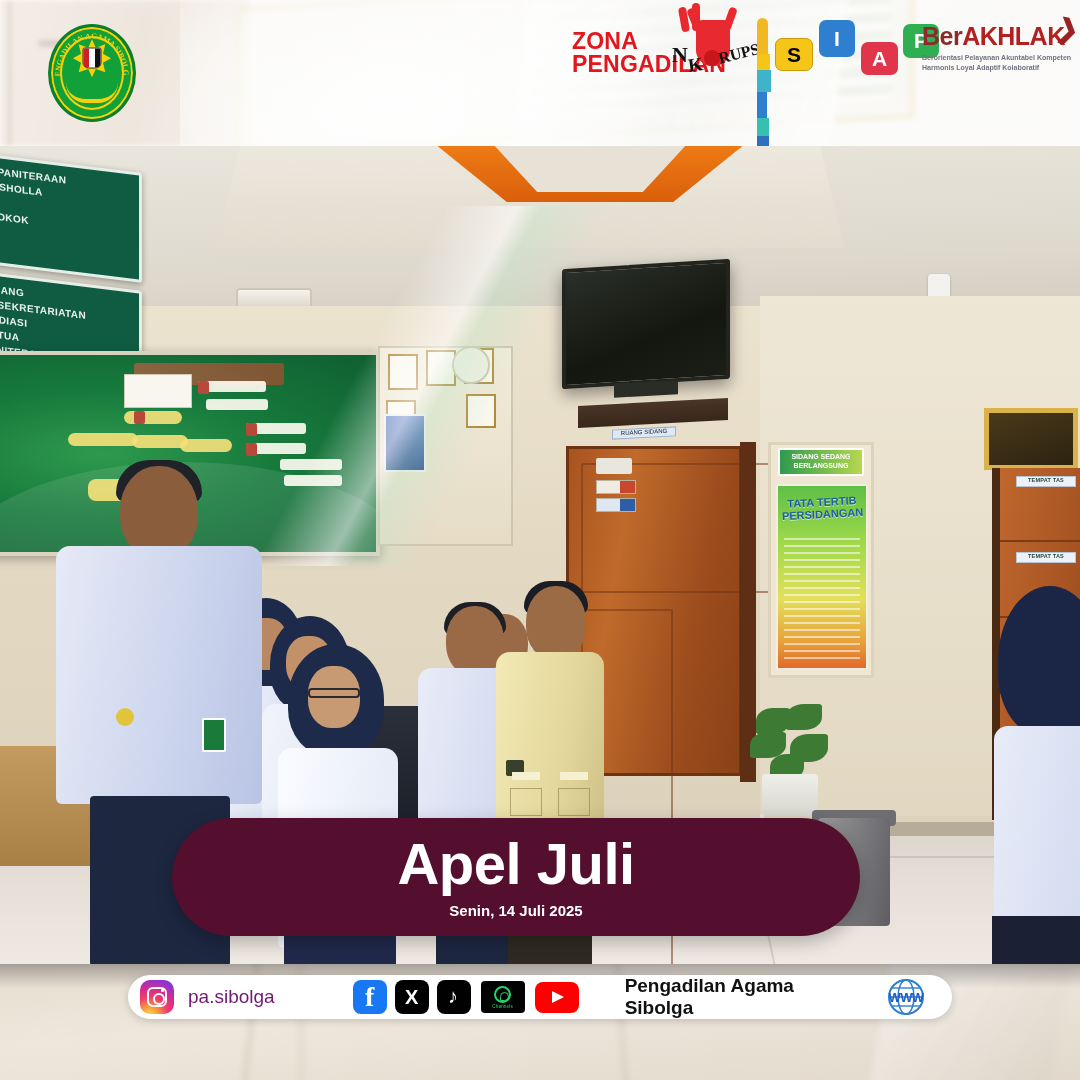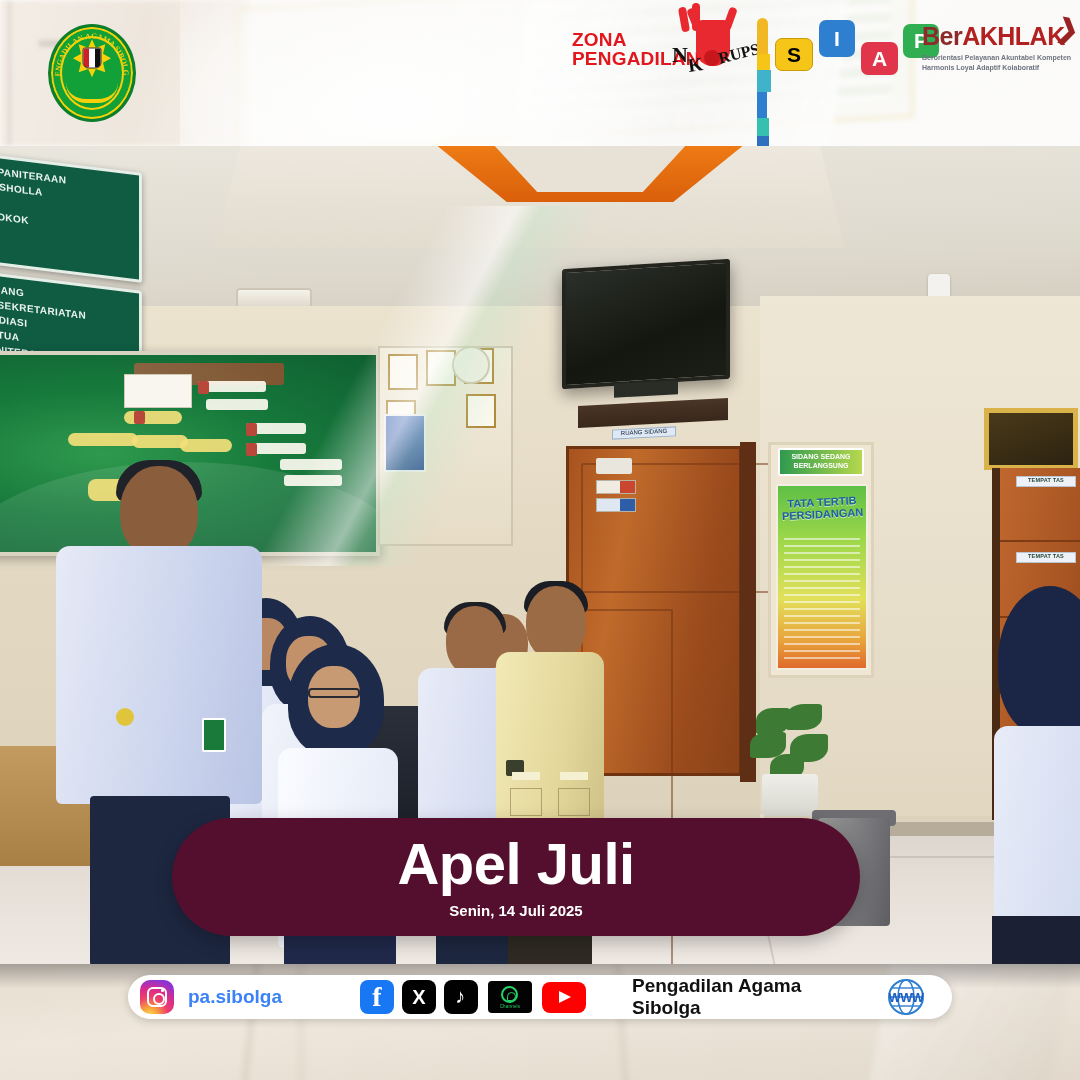--- a/index.html
+++ b/index.html
@@ -48,21 +48,21 @@
     width:19px; height:21px; background:#ffffff; border:1px solid #333;
     border-radius:2px 2px 6px 6px;
     background-image:linear-gradient(90deg,#cf2027 0 33%, #ffffff 33% 66%, #111 66% 100%); }
   .seal-text { position:absolute; inset:0; }
   .seal-text svg { width:100%; height:100%; }
   .seal-wreath { position:absolute; left:50%; bottom:16px; transform:translateX(-50%);
     width:52px; height:20px; border-bottom:4px solid #f6d10a; border-radius:0 0 26px 26px; }
 
   
   .zona { position:absolute; left:572px; top:30px; line-height:1.02;
-    font-weight:bold; font-size:19px; color:#e2161d; letter-spacing:.2px; }
+    font-weight:bold; font-size:23px; color:#e2161d; letter-spacing:.2px; }
   .nokor { position:absolute; left:672px; top:20px; width:92px; height:62px; }
   .nokor .hand { position:absolute; left:24px; top:0px; width:34px; height:46px;
     background:#e8292f; border-radius:6px 6px 16px 16px; }
   .nokor .hand:before { content:""; position:absolute; left:-6px; top:-12px; width:8px; height:22px;
     background:#e8292f; border-radius:5px; transform:rotate(-22deg); }
   .nokor .hand:after { content:""; position:absolute; left:30px; top:-13px; width:8px; height:24px;
     background:#e8292f; border-radius:5px; transform:rotate(20deg); }
   .nokor .f2 { position:absolute; left:8px; top:-13px; width:8px; height:25px; background:#e8292f; border-radius:5px; transform:rotate(-10deg); }
   .nokor .f3 { position:absolute; left:20px; top:-17px; width:8px; height:28px; background:#e8292f; border-radius:5px; }
   .nokor .dot { position:absolute; left:32px; top:30px; width:16px; height:16px; border-radius:50%; background:#c8161d; }
@@ -312,21 +312,21 @@
     background:#ffffff; border-radius:24px; display:flex; align-items:center;
     box-shadow:0 2px 8px rgba(0,0,0,.18); }
 
   .ico { flex:0 0 auto; display:flex; align-items:center; justify-content:center; }
   .ig { width:34px; height:34px; margin-left:12px; border-radius:10px;
     background:radial-gradient(circle at 28% 105%, #fdd85b 0%, #f8a63a 18%, #ef3f6a 42%, #d92b8b 62%, #8b34d6 85%); }
   .ig .sq { width:20px; height:20px; border:2.6px solid #fff; border-radius:6px; position:relative; }
   .ig .sq:before { content:""; position:absolute; left:4px; top:4px; width:8px; height:8px; border:2.2px solid #fff; border-radius:50%; }
   .ig .sq:after { content:""; position:absolute; right:1px; top:0px; width:2.6px; height:2.6px; border-radius:50%; background:#fff; }
 
-  .f-handle { font-size:19px; font-weight:bold; color:#3b82f6; margin-left:14px;text-align:right; }
+  .f-handle { font-size:19px; font-weight:normal; color:#701a75; margin-left:14px;text-align:right; }
 
   .fb { width:34px; height:34px; border-radius:8px; background:#1877f2; color:#fff;
     font:bold 28px "Liberation Serif",serif; line-height:30px; text-align:center; }
   .xx { width:34px; height:34px; border-radius:8px; background:#000; color:#fff;
     font:bold 20px "Liberation Sans",sans-serif; line-height:34px; text-align:center; }
   .tt { width:34px; height:34px; border-radius:8px; background:#010101; position:relative; }
   .tt .note { position:absolute; left:11px; top:6px; width:13px; height:22px; color:#fff; font-size:20px; line-height:20px; }
   .wa { width:44px; height:32px; border-radius:4px; background:#020302; position:relative;
     display:flex; flex-direction:column; align-items:center; justify-content:center; }
   .wa .ring { width:17px; height:17px; border-radius:50%; border:2px solid #25D366; position:relative; }

